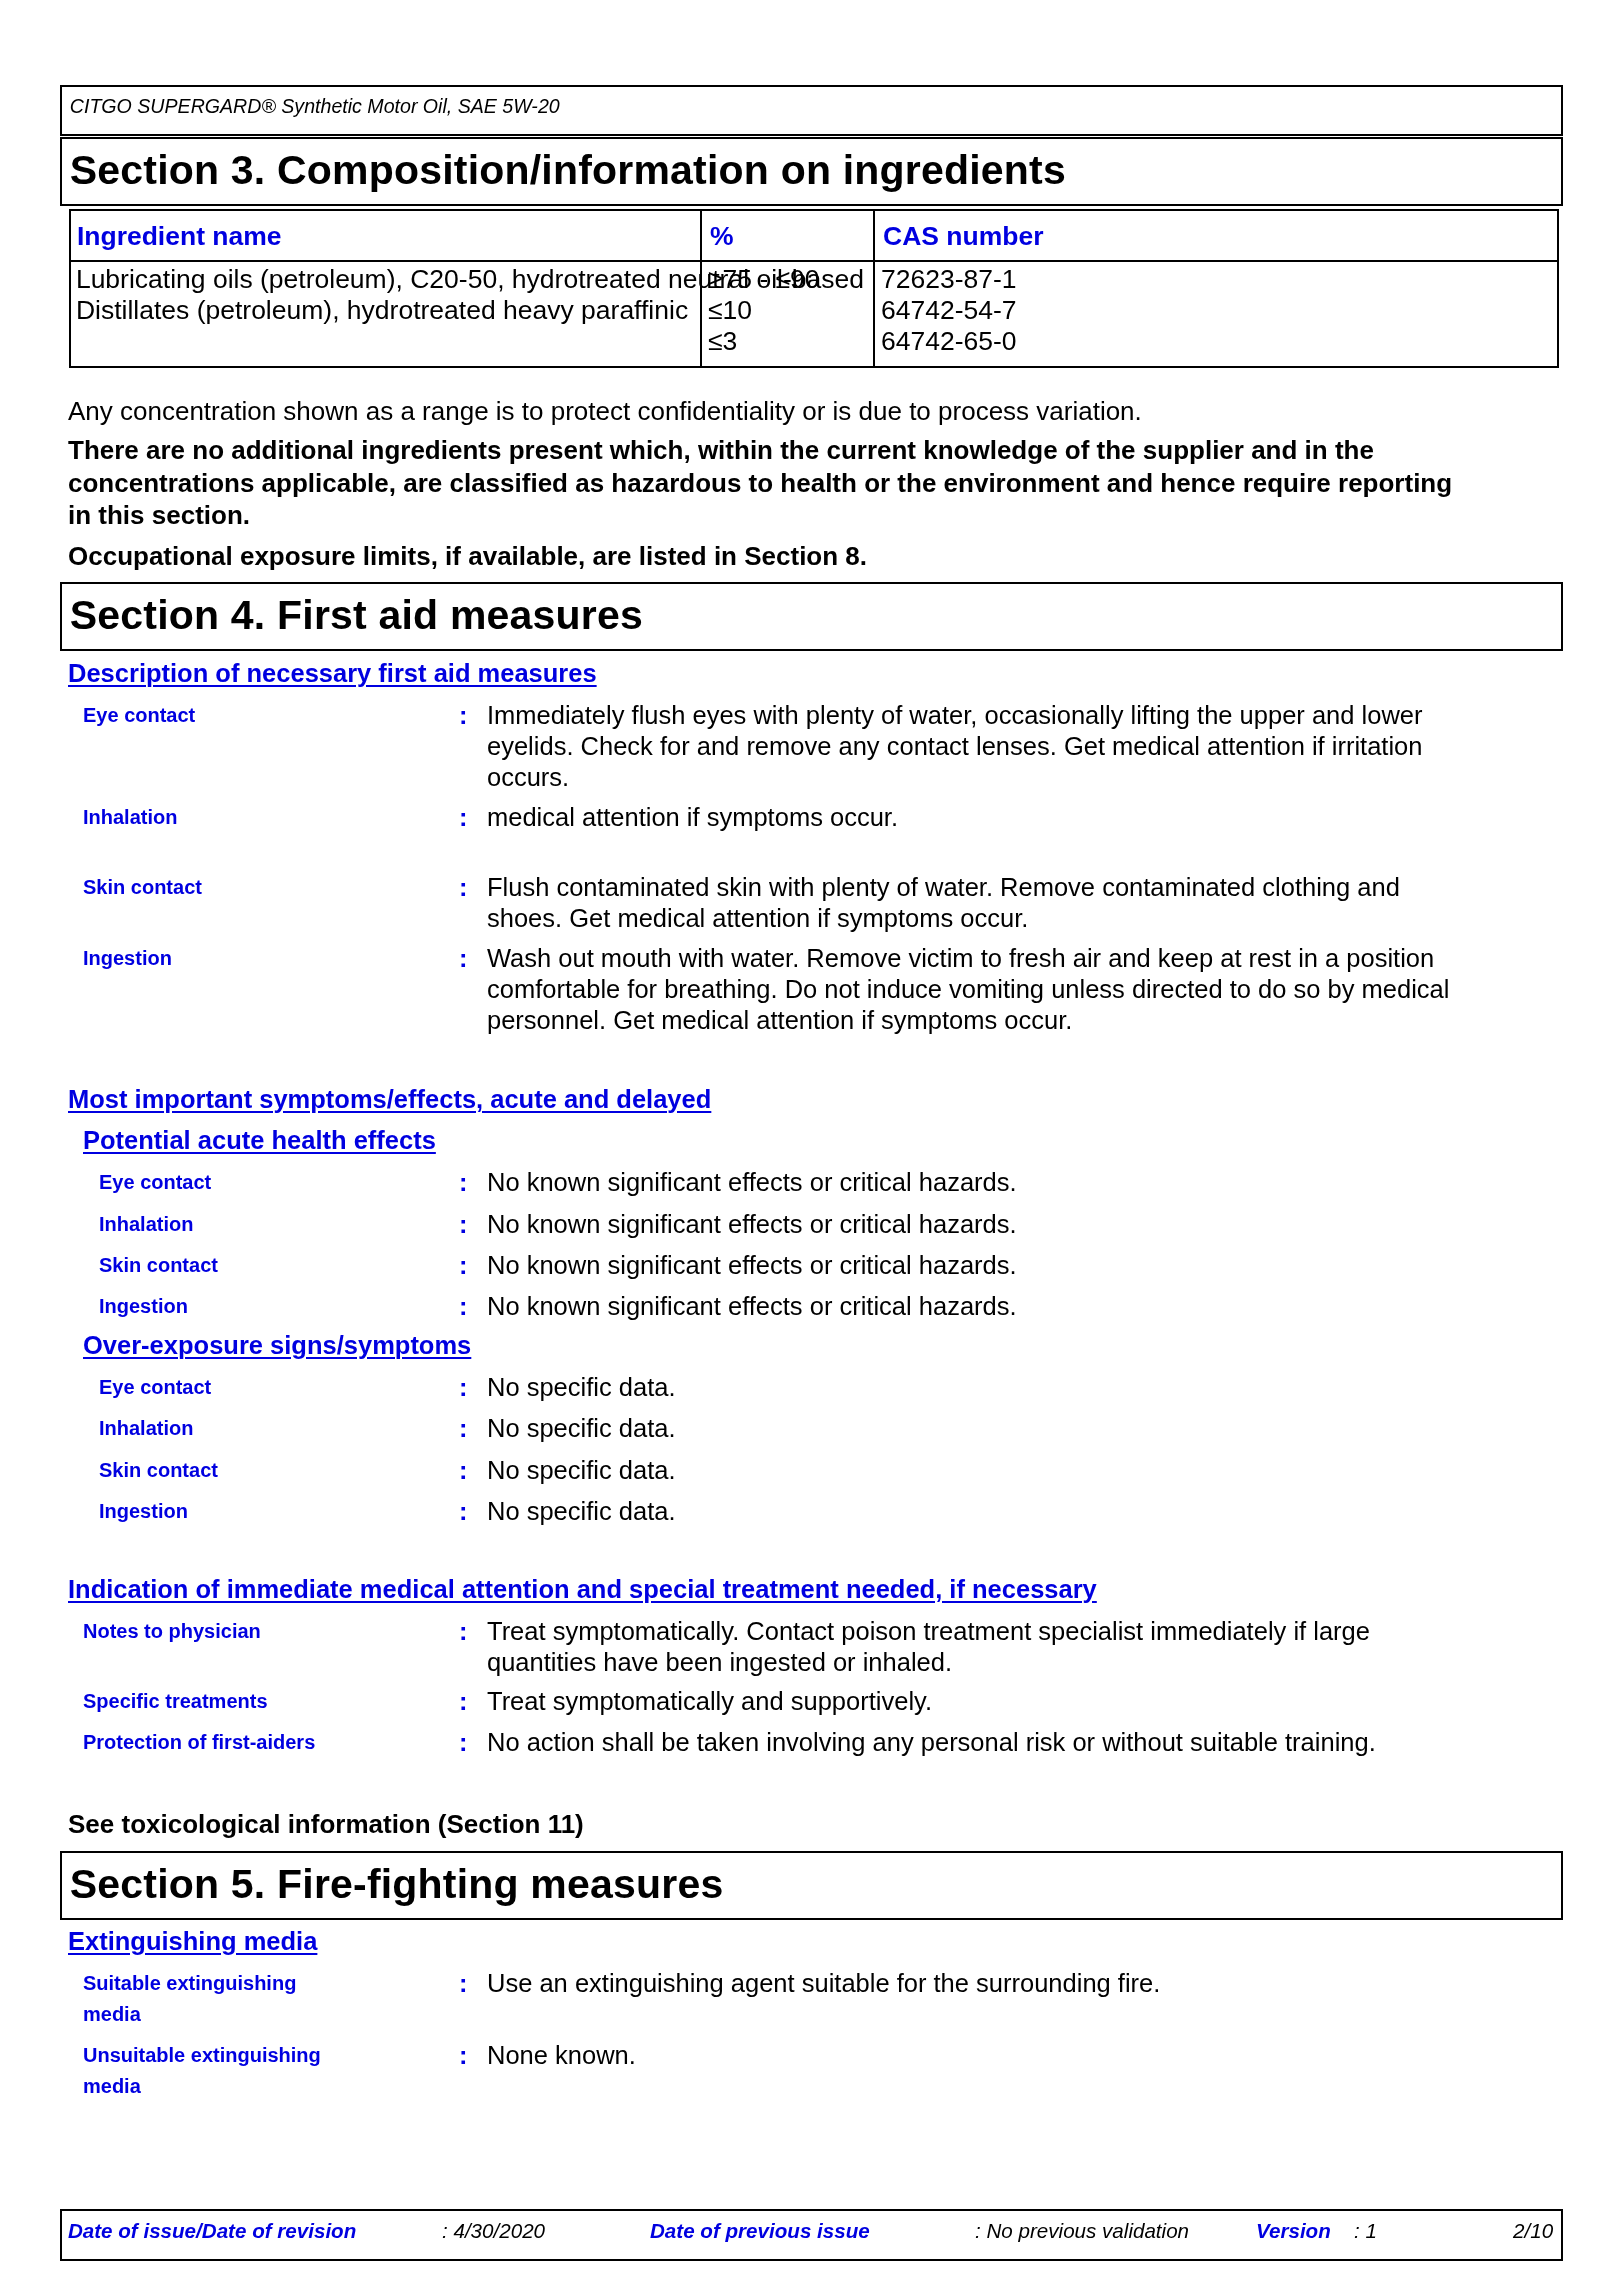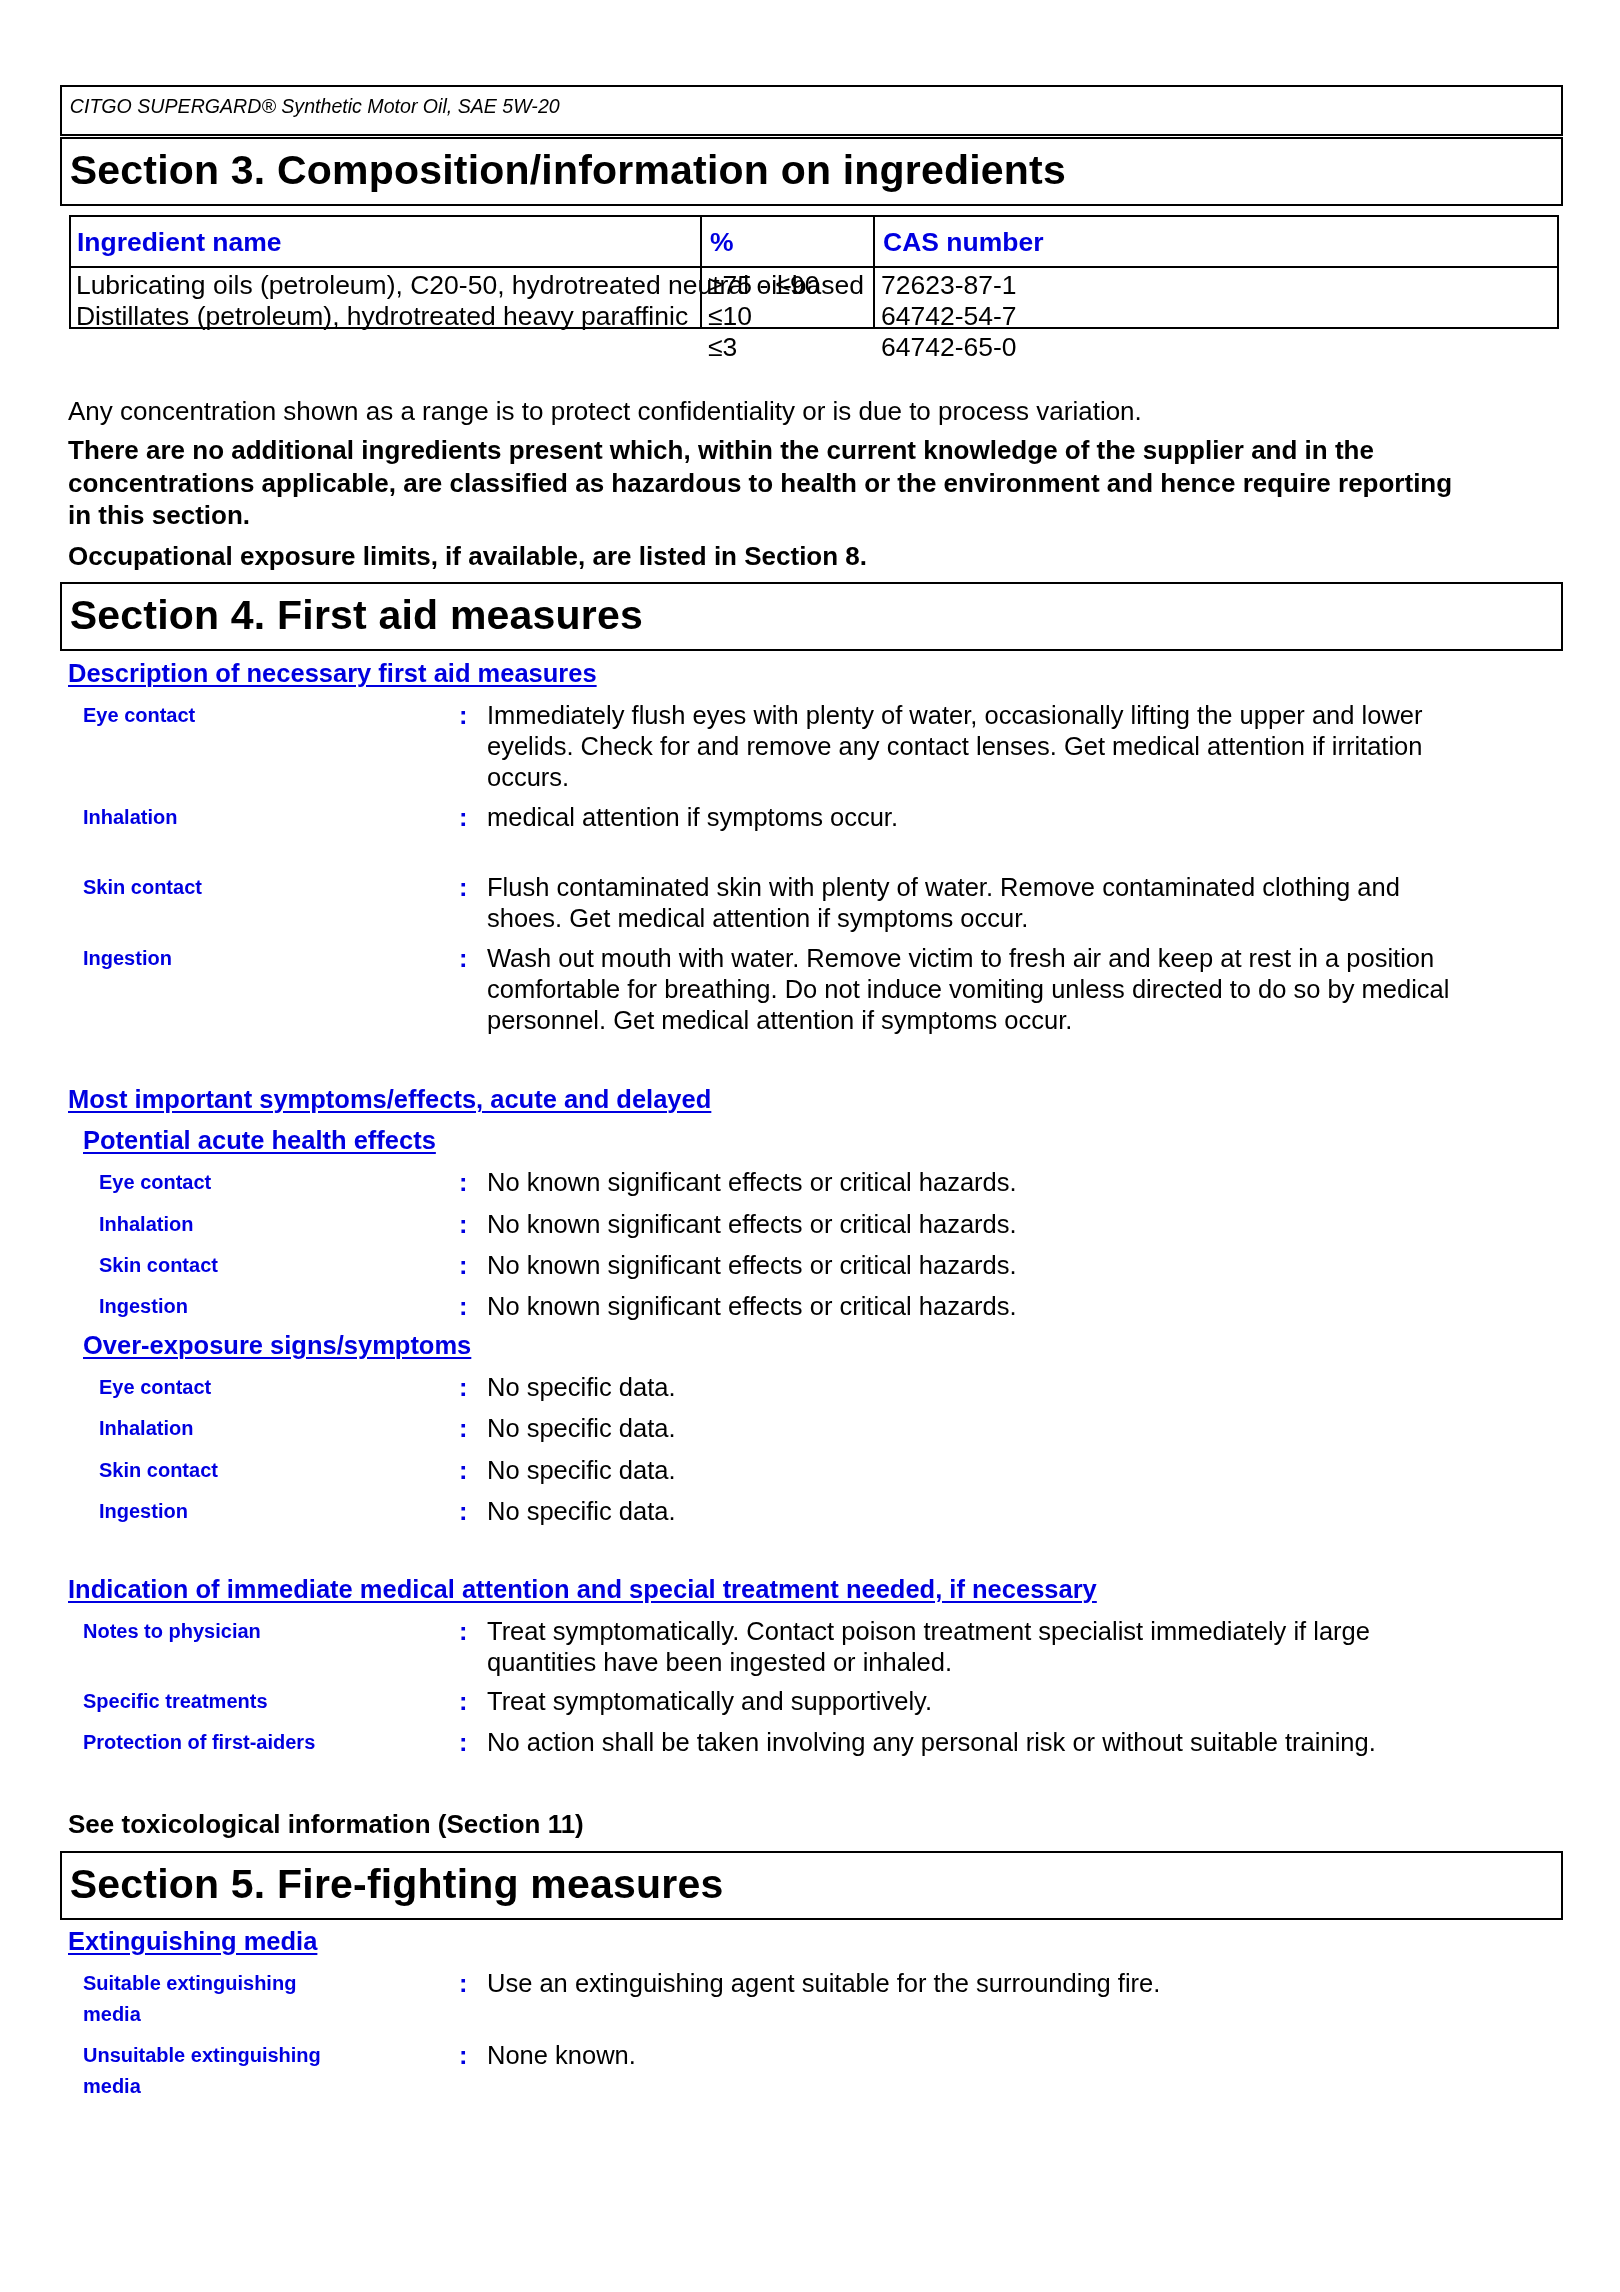--- a/index.html
+++ b/index.html
@@ -12,21 +12,21 @@
   .doc-header { top: 85px; height: 51px; }
   .doc-header span { position: absolute; left: 7.8px; top: 7.8px; font-size: 19.6px; font-style: italic; }
 
   .section-title { height: 69px; }
   .section-title span { position: absolute; left: 7.8px; top: 7.8px; font-size: 41px; font-weight: bold; letter-spacing: 0.2px; }
   #s3 { top: 137px; padding-left: 8px; }
   #s4 { top: 582px; }
   #s5 { top: 1851px; }
 
   
-  .ing-table { position: absolute; left: 69px; top: 215px; width: 1490px; height: 114px;
+  .ing-table { position: absolute; left: 69px; top: 209px; width: 1490px; height: 159px;
                border: 2.9px solid #000; box-sizing: border-box; }
   .ing-table .hdr { position: absolute; left: 0; top: 0; right: 0; height: 49px; border-bottom: 2.9px solid #000; }
   .ing-table .vline { position: absolute; top: 0; bottom: 0; width: 2px; background: #000; }
   .ing-table .hcell { position: absolute; top: 9.8px; font-size: 26.5px; font-weight: bold; color: #0000e0; }
   .ing-table .row { position: absolute; font-size: 26.5px; line-height: 31px; }
 
   .p { position: absolute; left: 68px; font-size: 26px; line-height: 32px; }
   .p.bold { font-weight: bold; }
 
   .sub { position: absolute; font-size: 25.5px; font-weight: bold; color: #0000e0; text-decoration: underline; text-decoration-thickness: 2px; text-underline-offset: 2.9px; }
@@ -217,14 +217,23 @@
   </div>
   <div class="item" style="top:2040px;">
     <div class="label in1">
       <div>Unsuitable extinguishing</div>
       <div>media</div>
     </div>
     <div class="colon">:</div>
     <div class="value">None known.</div>
   </div>
 
+  <div class="boxed footer">
+    <span class="f lbl" style="left:5.9px;">Date of issue/Date of revision</span>
+    <span class="f" style="left:380px;">: 4/30/2020</span>
+    <span class="f lbl" style="left:588px;">Date of previous issue</span>
+    <span class="f" style="left:913px;">: No previous validation</span>
+    <span class="f lbl" style="left:1194px;">Version</span>
+    <span class="f" style="left:1292px;">: 1</span>
+    <span class="f" style="right:7.8px;">2/10</span>
+  </div>
 </div>
 
 
 </body></html>

